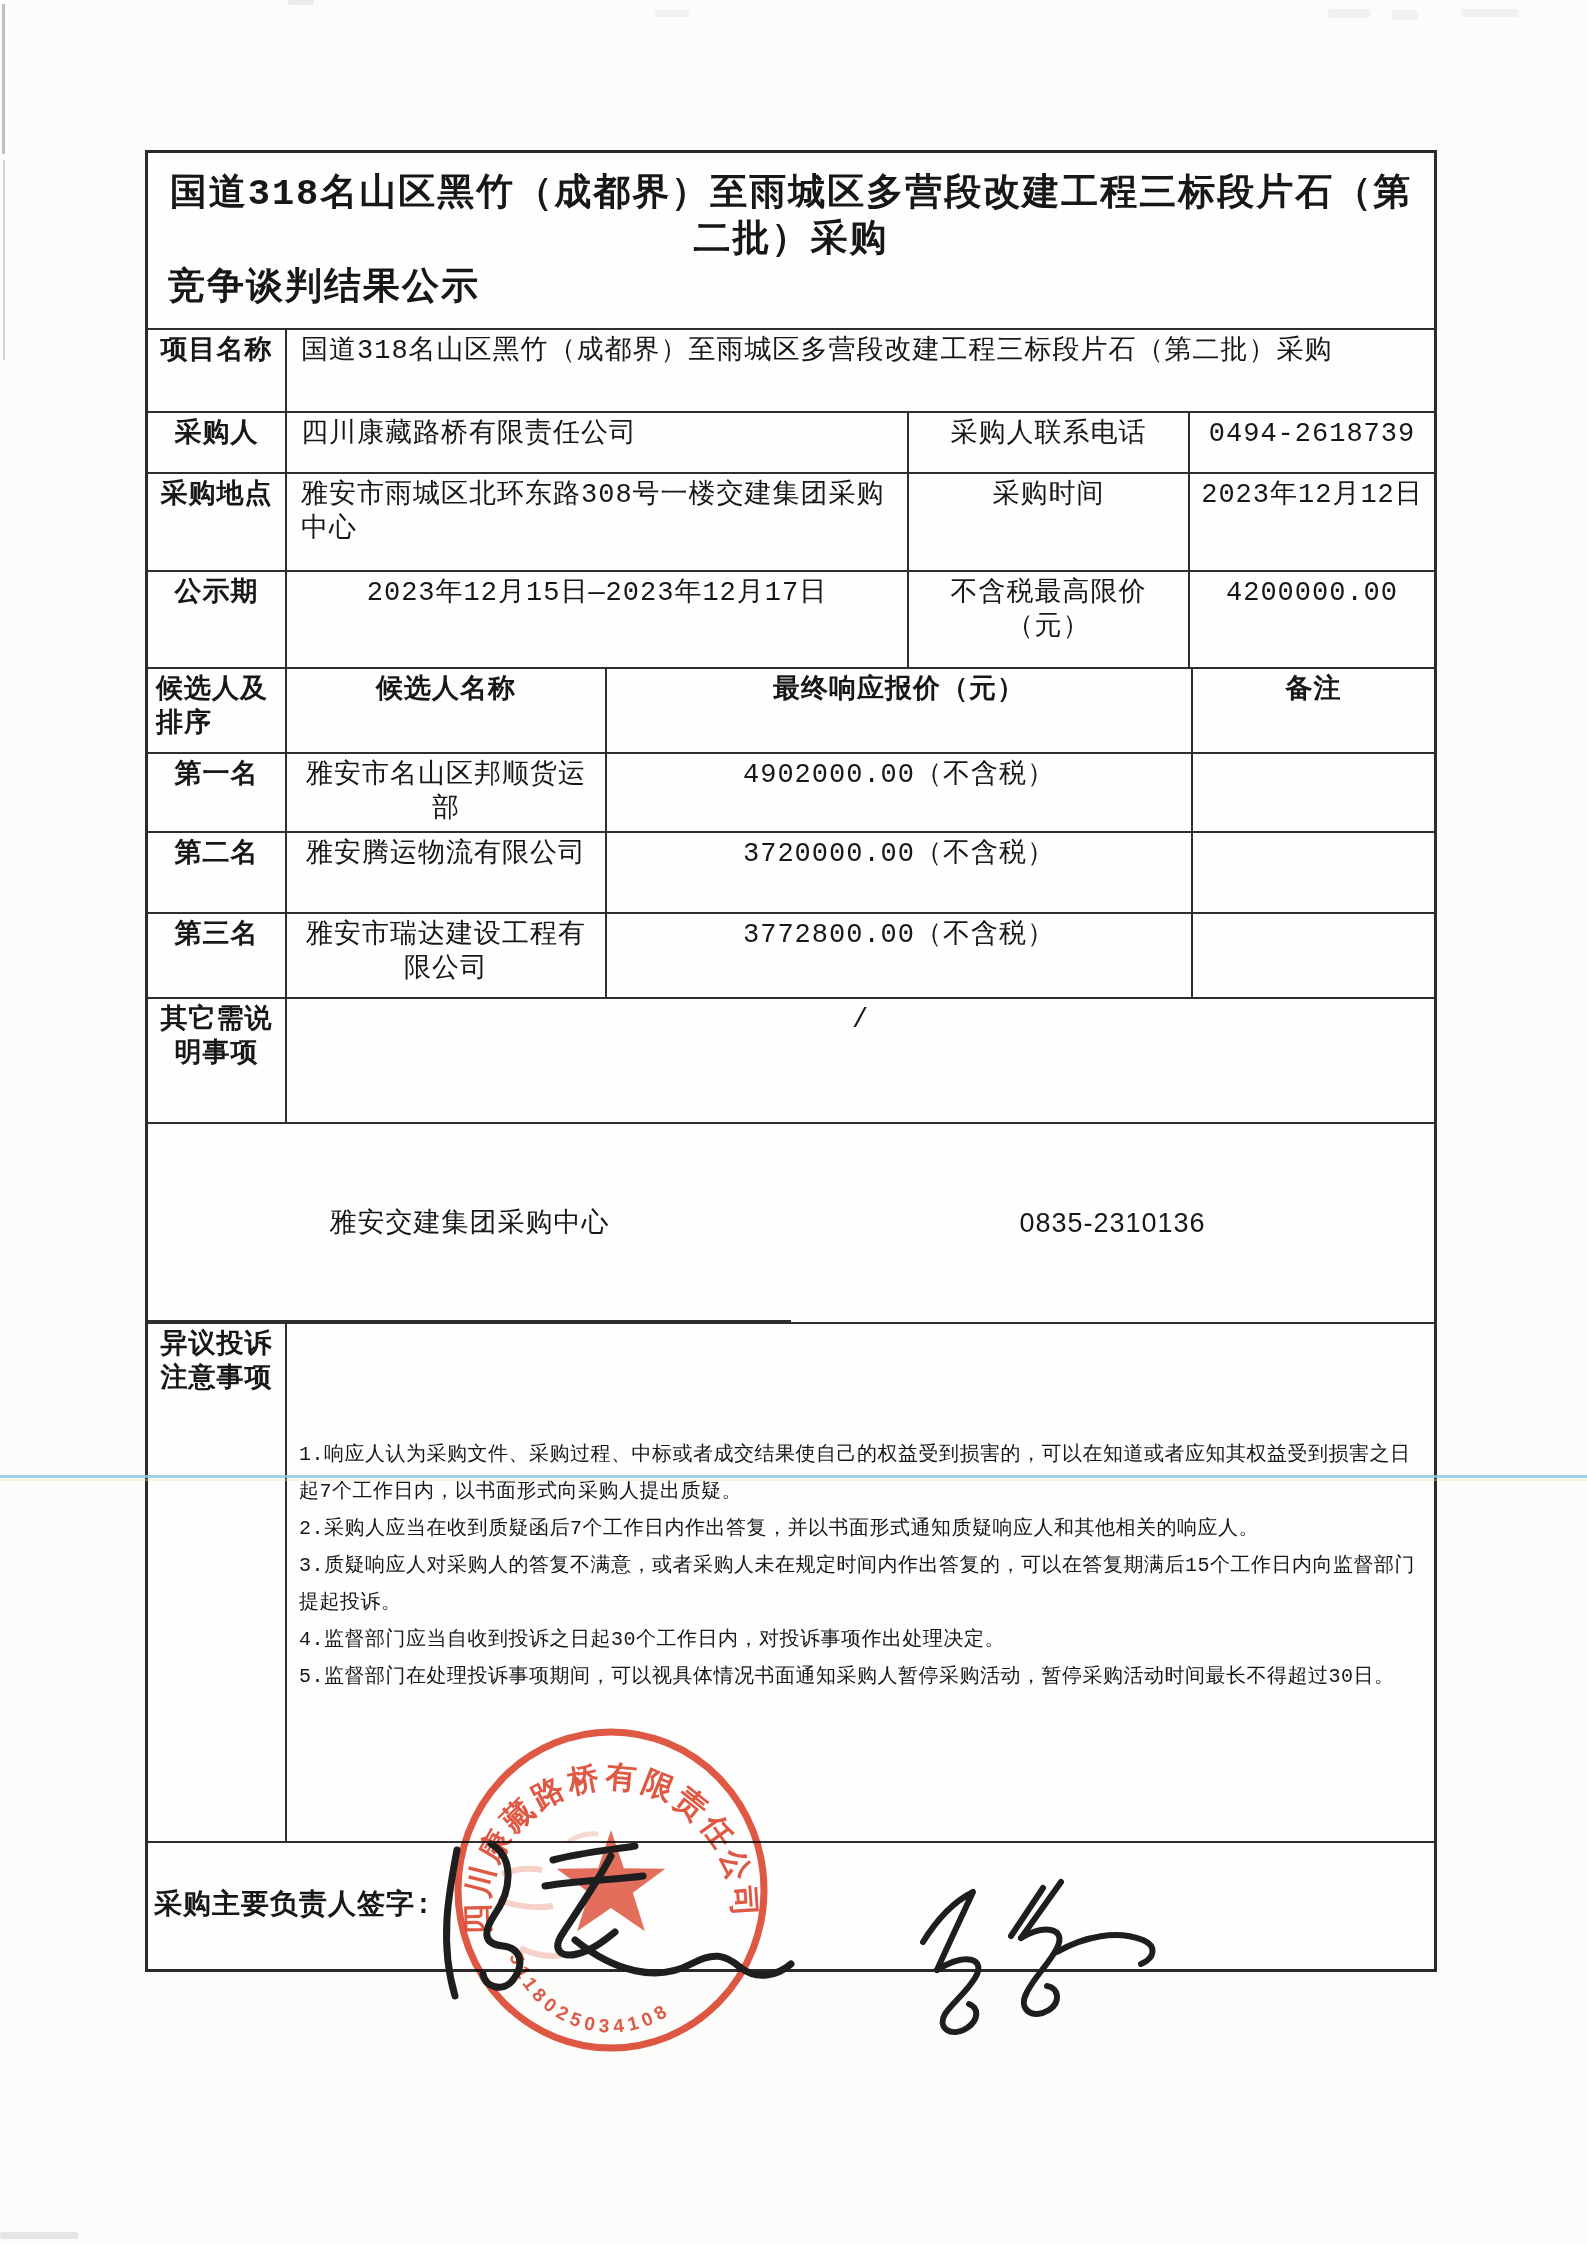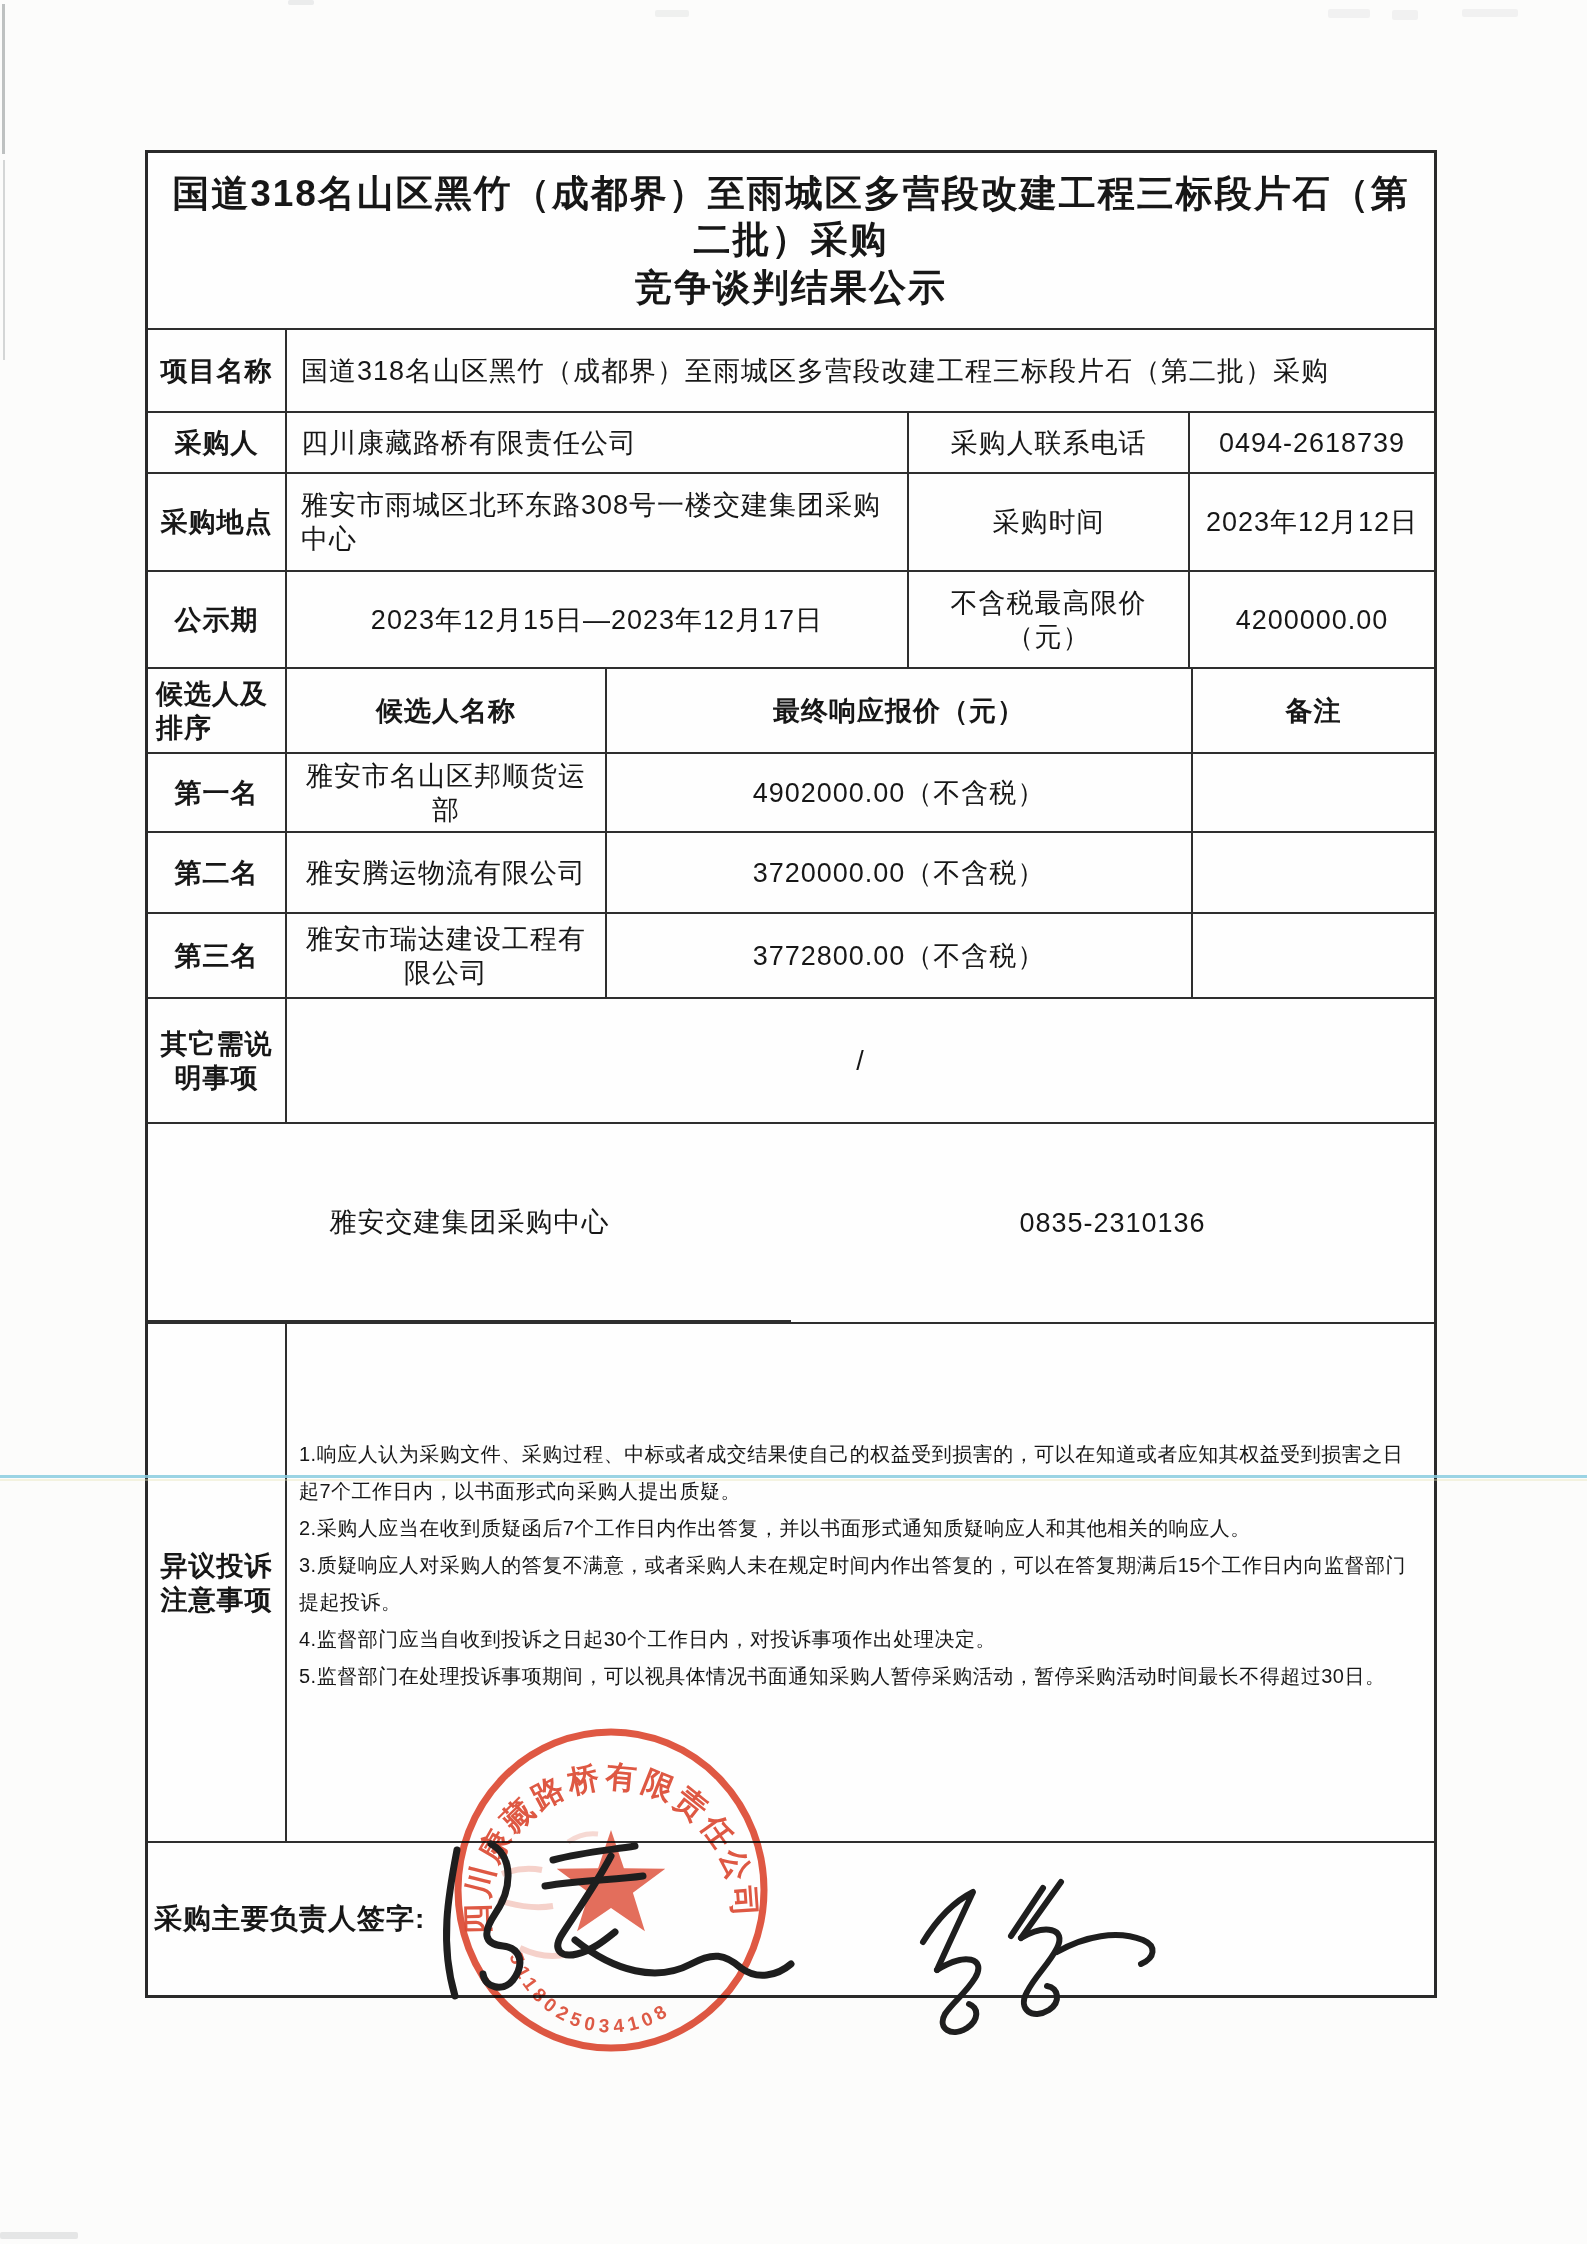--- a/index.html
+++ b/index.html
@@ -11,23 +11,23 @@
   }
   
   .tbl{
     position:absolute;left:145px;top:150px;width:1292px;
     border:3px solid #2a2a2a;box-sizing:border-box;background:rgba(255,255,255,.65);
   }
   .row{display:flex;box-sizing:border-box;border-bottom:2px solid #2e2e2e;}
   .row:last-child{border-bottom:none;}
   .cell{
     box-sizing:border-box;border-right:2px solid #2e2e2e;
-    display:flex;align-items:center;justify-content:center;
+    display:flex;align-items:flex-start;justify-content:center;
     font-size:27px;letter-spacing:1px;line-height:34px;
-    padding:4px 8px;text-align:center;
+    padding:4px 8px;text-align:center;font-family:Liberation Mono, monospace;
   }
   .cell:last-child{border-right:none;}
   .lab{width:139px;font-weight:600;}
   .left{justify-content:flex-start;text-align:left;padding-left:14px;}
   
   .title-cell{
     height:175px;flex-direction:column;justify-content:center;
     font-weight:700;font-size:37px;line-height:46px;letter-spacing:2px;
     text-align:center;padding:6px 20px;border-right:none;
   }
@@ -38,21 +38,21 @@
   .h-buyer{height:61px;}
   .h-place{height:98px;}
   .h-public{height:97px;}
   .h-chead{height:85px;font-weight:600;}
   .h-c1{height:79px;}
   .h-c2{height:81px;}
   .h-c3{height:85px;}
   .h-other{height:125px;}
   .h-superv{height:200px;}
   .h-objection{height:519px;}
-  .h-sign{height:152px;}
+  .h-sign{height:126px;}
   
   .w-val{width:622px;}
   .w-lab2{width:281px;}
   .w-val2{width:244px;}
   .w-span{width:1147px;}
   
   .w-cname{width:320px;}
   .w-cprice{width:586px;}
   .w-cremark{width:241px;}
   

